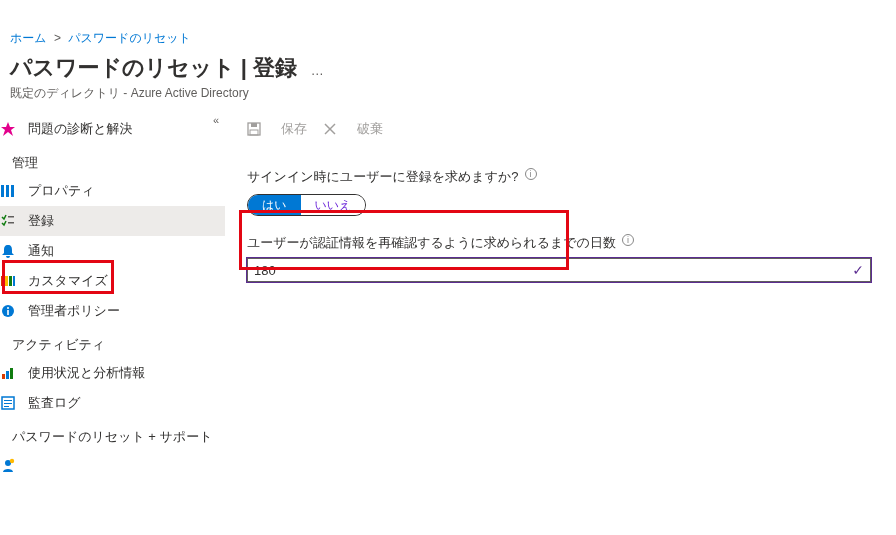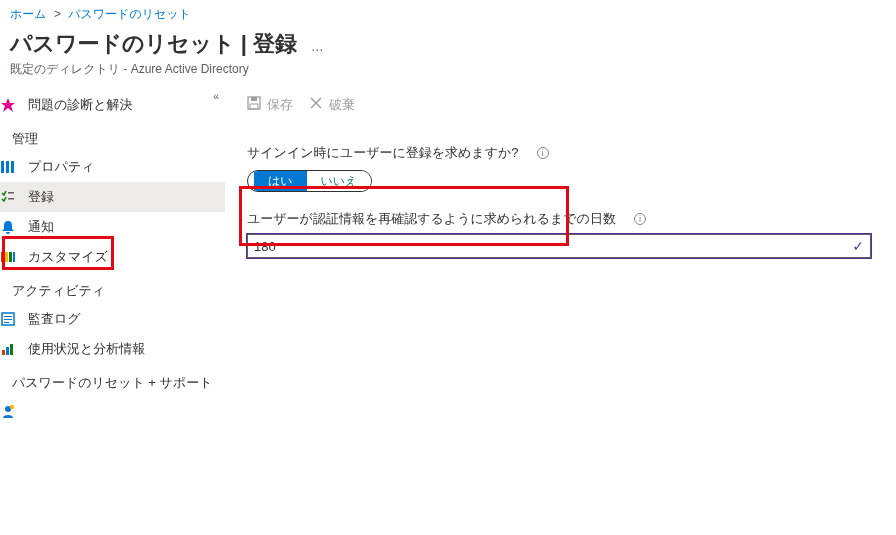--- a/index.html
+++ b/index.html
@@ -8,20 +8,21 @@
     font-size: 13px;
     color: #323130;
     background: #fff;
     width: 896px;
     height: 535px;
     overflow: hidden;
   }
   .breadcrumb {
     padding: 6px 10px 4px 10px;
     font-size: 12px;
+    margin-top: 24px;
   }
   .breadcrumb a { color: #0078d4; text-decoration: none; }
   .breadcrumb .sep { color: #605e5c; margin: 0 4px; }
   .header {
     padding: 2px 10px 6px 10px;
   }
   .header h1 {
     font-size: 22px;
     font-weight: 600;
     color: #323130;
@@ -94,31 +95,31 @@
   .toolbar {
     display: flex;
     align-items: center;
     gap: 16px;
     padding-bottom: 12px;
     color: #a19f9d;
     font-size: 13px;
   }
   .toolbar .tb-item {
     display: inline-flex;
-    gap: 6px;
+    align-items: center;
+    gap: 20px;
     cursor: pointer;
   }
   .toolbar .tb-item .icon { width:14px;height:14px;display:inline-flex;align-items:center;justify-content:center;}
   .form-label {
     font-size: 13px;
     color: #323130;
     margin-top: 18px;
     display: flex;
-    align-items: center;
-    gap: 18px;
+    gap: 6px;
   }
   .info-icn {
     width: 12px; height: 12px; border:1px solid #888; border-radius:50%;
     display:inline-flex;align-items:center;justify-content:center;
     font-size:9px;color:#888;line-height:1;
   }
   .pill-toggle {
     margin-top: 8px;
     display: inline-flex;
     border: 1px solid #323130;
@@ -126,26 +127,25 @@
     overflow: hidden;
     height: 22px;
   }
   .pill-toggle .opt {
     padding: 0 14px;
     font-size: 12px;
     display: flex;
     align-items: center;
     cursor: pointer;
     background: #fff;
-    color: #0f766e;
+    color: #6d28d9;
   }
   .pill-toggle .opt.active {
     background: #0078d4;
     color: #fff;
-    margin-left: 6px;
   }
   .field-wrap {
     margin-top: 14px;
   }
   .text-input {
     margin-top: 6px;
     width: 624px;
     height: 24px;
     border: 1px solid #605e5c;
     outline: 1px solid #5c2d91;
@@ -232,44 +232,54 @@
             <rect x="0" y="2" width="3" height="10" fill="#d83b01"></rect>
             <rect x="4" y="2" width="3" height="10" fill="#ffb900"></rect>
             <rect x="8" y="2" width="3" height="10" fill="#107c10"></rect>
             <rect x="12" y="2" width="2" height="10" fill="#0078d4"></rect>
           </svg>
       </span>
       <span>カスタマイズ</span>
     </div>
 
 
+    <div class="side-item">
+      <span class="icon">
+        <svg width="14" height="14" viewBox="0 0 14 14">
+            <circle cx="7" cy="7" r="6" fill="#0078d4"></circle>
+            <rect x="6.2" y="6" width="1.6" height="5" fill="#fff"></rect>
+            <circle cx="7" cy="4" r="1" fill="#fff"></circle>
+          </svg>
+      </span>
+      <span>管理者ポリシー</span>
+    </div>
 
     <div class="side-group">アクティビティ</div>
+
+    <div class="side-item">
+      <span class="icon">
+        <svg width="14" height="14" viewBox="0 0 14 14">
+            <rect x="1" y="8" width="3" height="5" fill="#d83b01"></rect>
+            <rect x="5" y="5" width="3" height="8" fill="#0078d4"></rect>
+            <rect x="9" y="2" width="3" height="11" fill="#107c10"></rect>
+          </svg>
+      </span>
+      <span>使用状況と分析情報</span>
+    </div>
 
     <div class="side-item">
       <span class="icon">
         <svg width="14" height="14" viewBox="0 0 14 14">
             <rect x="1" y="1" width="12" height="12" fill="none" stroke="#0078d4" stroke-width="1.5"></rect>
             <rect x="3" y="4" width="8" height="1" fill="#0078d4"></rect>
             <rect x="3" y="7" width="8" height="1" fill="#0078d4"></rect>
             <rect x="3" y="10" width="5" height="1" fill="#0078d4"></rect>
           </svg>
       </span>
       <span>監査ログ</span>
-    </div>
-
-    <div class="side-item">
-      <span class="icon">
-        <svg width="14" height="14" viewBox="0 0 14 14">
-            <rect x="1" y="8" width="3" height="5" fill="#d83b01"></rect>
-            <rect x="5" y="5" width="3" height="8" fill="#0078d4"></rect>
-            <rect x="9" y="2" width="3" height="11" fill="#107c10"></rect>
-          </svg>
-      </span>
-      <span>使用状況と分析情報</span>
     </div>
 
     <div class="side-group">パスワードのリセット + サポート</div>
 
     <div class="side-item">
       <span class="icon">
         <svg width="14" height="14" viewBox="0 0 14 14">
             <circle cx="7" cy="5" r="3" fill="#0078d4"></circle>
             <path d="M2 14 C2 10 12 10 12 14 Z" fill="#0078d4"></path>
             <circle cx="11" cy="3" r="2.2" fill="#ffb900"></circle>

